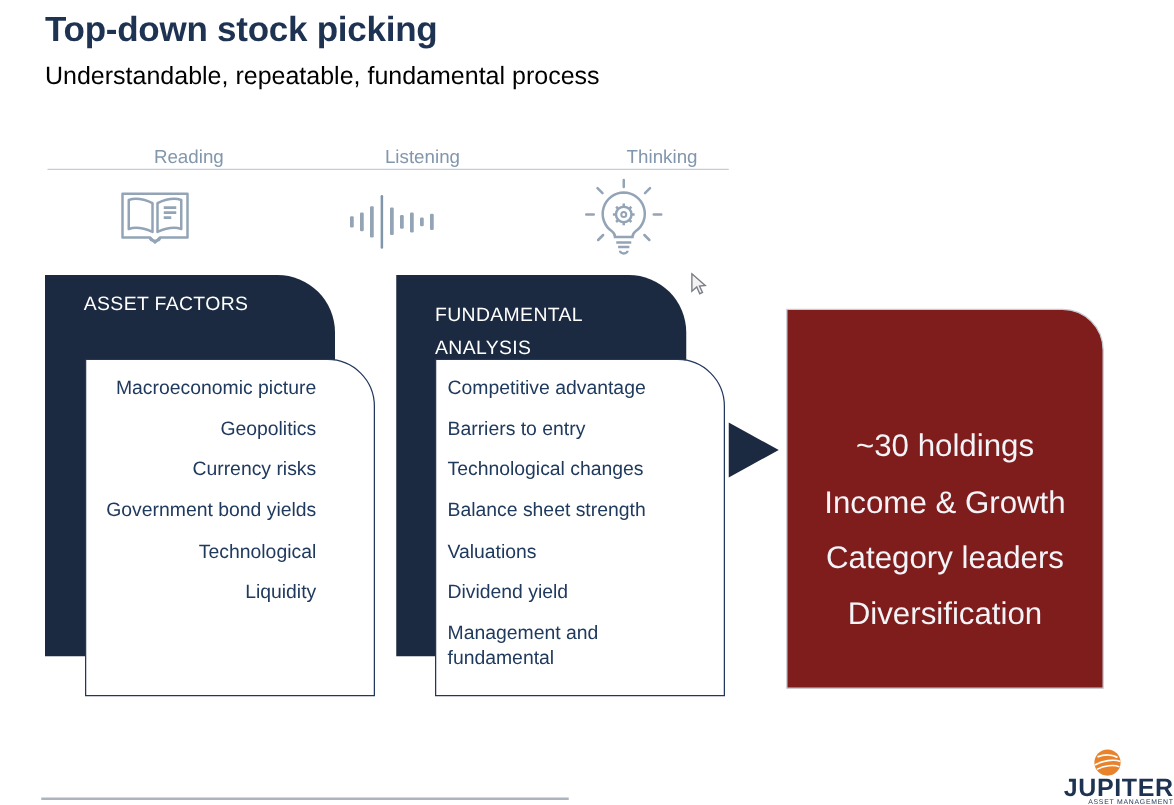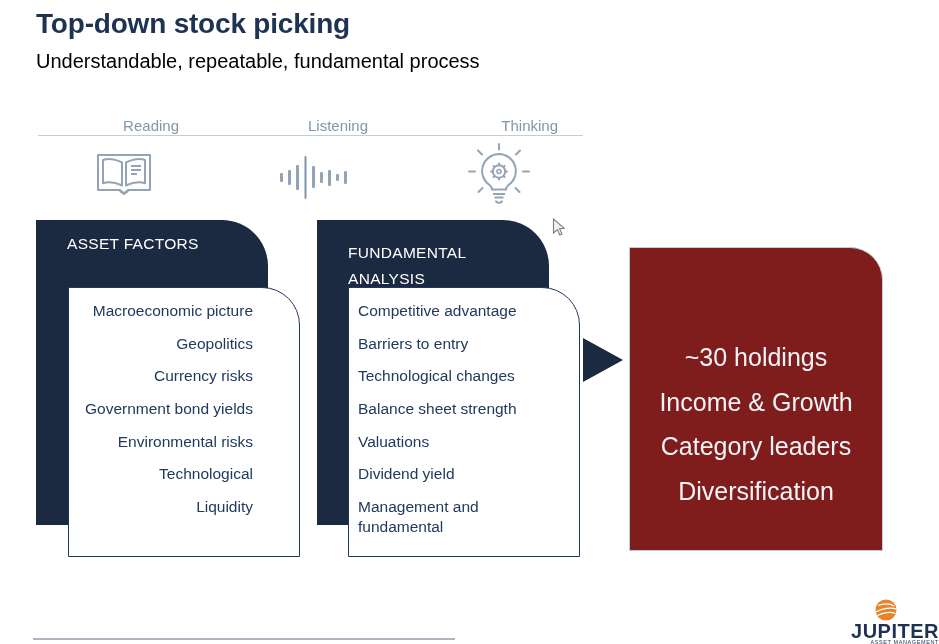--- a/index.html
+++ b/index.html
@@ -113,21 +113,20 @@
   </span>
 
   <div class="dark-shape shape-left"></div>
   <div class="group-header hdr-left">ASSET FACTORS</div>
   <div class="card card-left"></div>
   <div class="card-list list-left">
     <div class="list-item">Macroeconomic picture</div>
     <div class="list-item">Geopolitics</div>
     <div class="list-item">Currency risks</div>
     <div class="list-item">Government bond yields</div>
-    <div class="list-item">Environmental risks</div>
     <div class="list-item">Technological</div>
     <div class="list-item">Liquidity</div>
   </div>
 
   <div class="dark-shape shape-mid"></div>
   <div class="group-header hdr-mid" style="width:150px;">FUNDAMENTAL ANALYSIS</div>
   <div class="card card-mid"></div>
   <div class="card-list list-mid">
     <div class="list-item">Competitive advantage</div>
     <div class="list-item">Barriers to entry</div>

